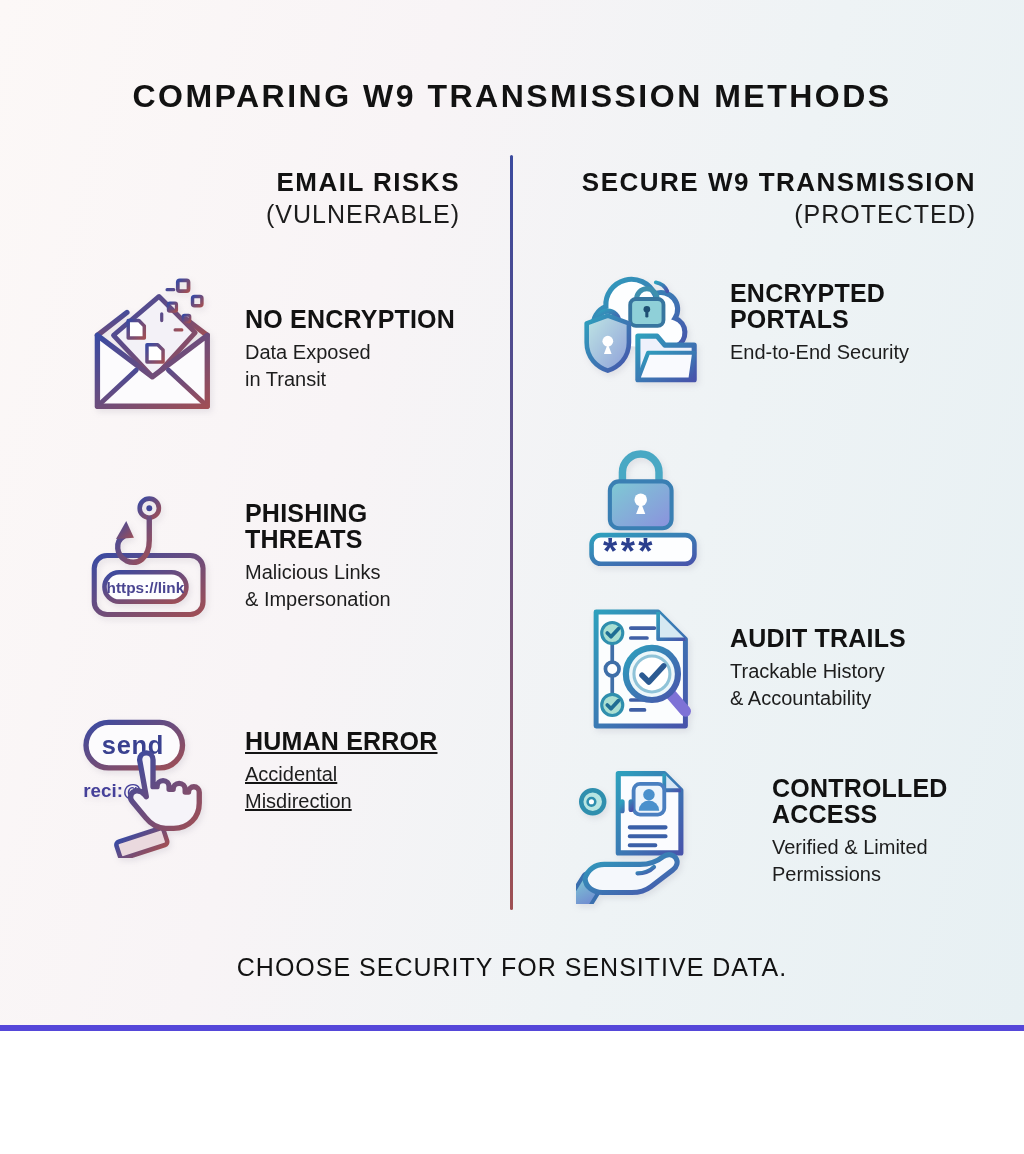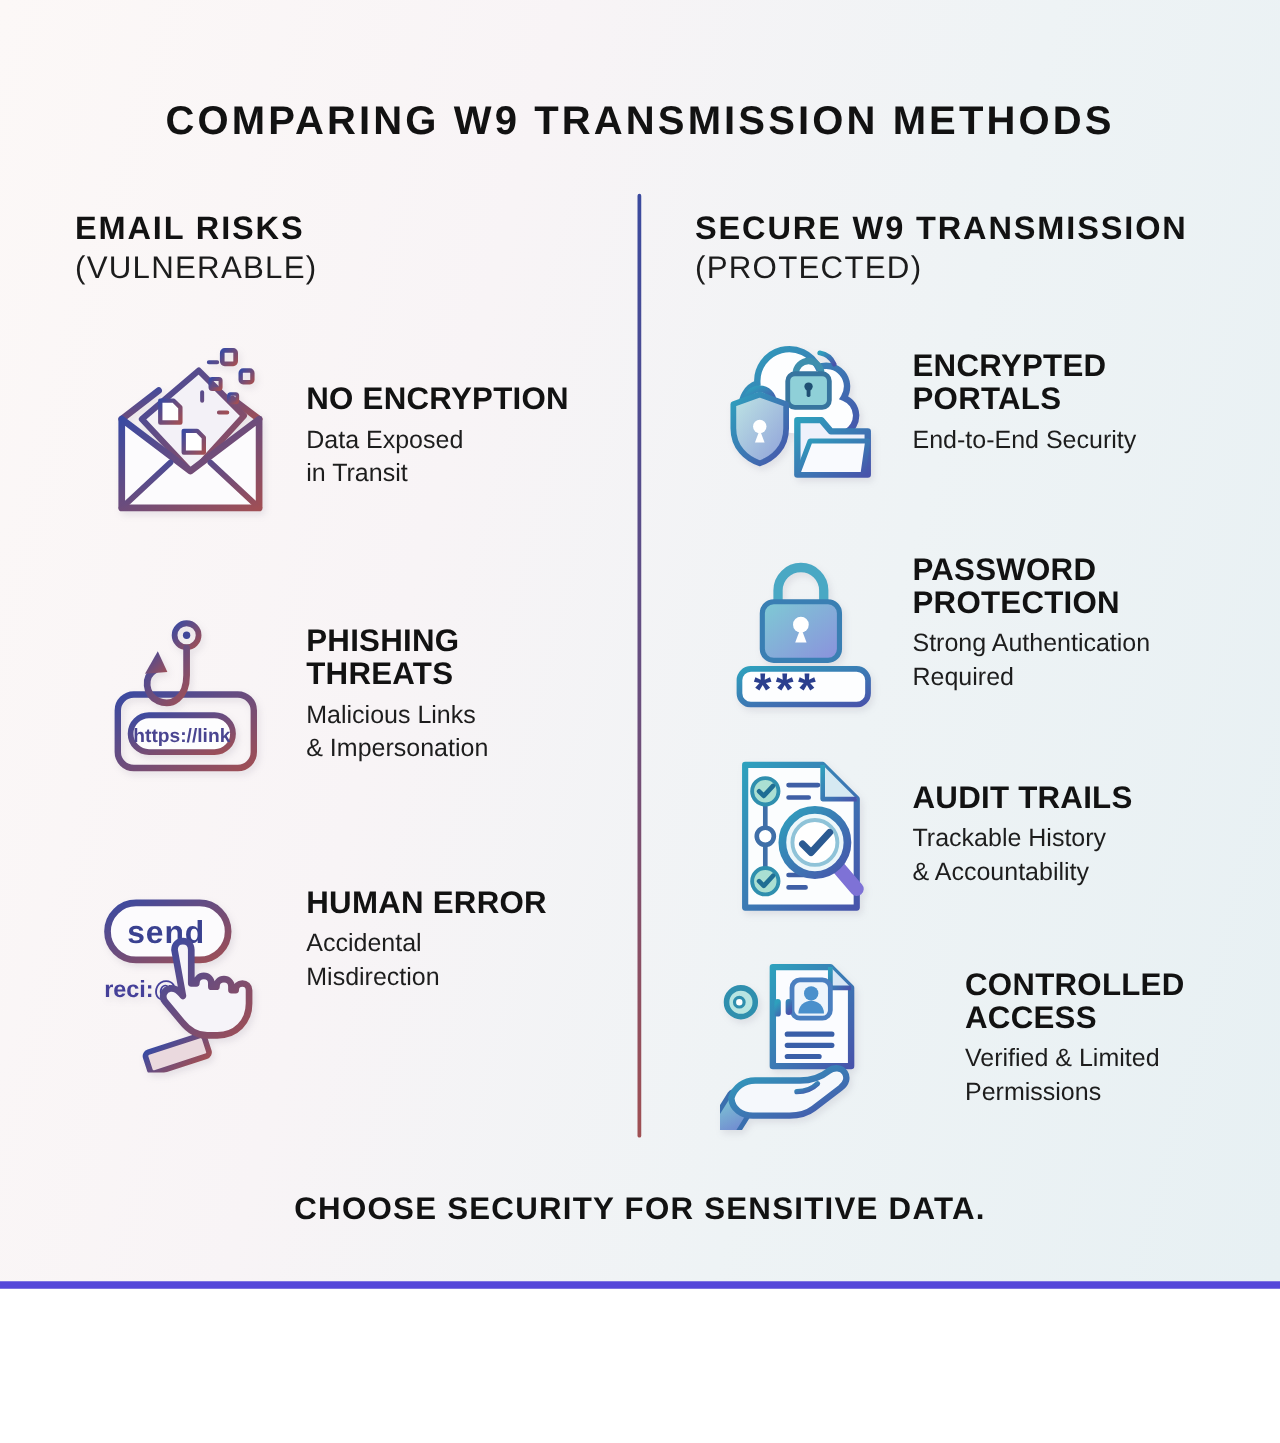--- a/index.html
+++ b/index.html
@@ -9,35 +9,35 @@
     overflow:hidden;
   }
   .poster{
     position:absolute;left:0;top:0;width:1024px;height:1025px;
     background:linear-gradient(105deg,#fcf8f7 0%,#f8f4f6 35%,#eef3f5 65%,#e7f0f3 100%);
   }
   .main-title{
     position:absolute;left:0;top:66px;width:1024px;text-align:center;
     font-size:32px;font-weight:800;letter-spacing:2.5px;color:#121212;margin-top:12px;
   }
-  .col-header{position:absolute;text-align:left;}
+  .col-header{position:absolute;text-align:right;}
   .col-header .h1{font-size:26px;font-weight:800;letter-spacing:1.5px;line-height:32px;color:#121212;}
   .col-header .h2{font-size:25px;font-weight:400;letter-spacing:1px;line-height:32px;color:#1c1c1c;}
   .col-header.left{left:60px;top:166px;width:400px;}
   .col-header.right{left:556px;top:166px;width:420px;}
   .divider{
     position:absolute;left:510px;top:155px;width:3px;height:755px;border-radius:2px;
     background:linear-gradient(180deg,#3b4a9e 0%,#6b4e7c 55%,#9f5053 100%);
   }
   .bottom-rule{
     position:absolute;left:0;top:1025px;width:1024px;height:6px;background:#5547d9;
   }
   .footer-text{
     position:absolute;left:0;top:953px;width:1024px;text-align:center;
-    font-size:25px;font-weight:700;letter-spacing:1px;color:#121212;
+    font-size:25px;font-weight:400;letter-spacing:1px;color:#121212;
   }
   .icon-box{position:absolute;}
   .icon-box svg{width:100%;height:100%;display:block;filter:drop-shadow(2px 3px 3px rgba(80,70,110,0.12));}
   .item-text{position:absolute;}
   .item-title{font-size:25px;font-weight:800;line-height:26px;white-space:pre-line;color:#121212;letter-spacing:0.2px;}
   .item-desc{font-size:20px;font-weight:400;line-height:27px;white-space:pre-line;color:#1d1d1d;margin-top:7px;}
 </style>
 </head>
 <body>
 
@@ -118,21 +118,21 @@
       </defs>
       <rect x="3" y="6" width="72" height="34" rx="17" fill="#fcfbfd" stroke="url(#gl3)" stroke-width="4"></rect>
       <text x="38" y="30" font-size="19" font-weight="bold" fill="#3a4190" text-anchor="middle" letter-spacing="0.5">send</text>
       <text x="1" y="62" font-size="14" font-weight="bold" fill="#454099">reci:@</text>
       <g transform="rotate(-18 44 96)">
         <rect x="26" y="90" width="37" height="13" rx="2.5" fill="#ead9de" stroke="url(#gl3)" stroke-width="3.4"></rect>
       </g>
       <path d="M43 34 c0 -3 2.2 -5.2 5 -5.2 c2.8 0 5 2.2 5 5.2 v20 h3 c0 -2.5 2 -4.5 4.5 -4.5 c2.5 0 4.5 2 4.5 4.5 v2 h3 c0 -2.5 2 -4.5 4.5 -4.5 c2.5 0 4.5 2 4.5 4.5 v2 h2.5 c0 -2.1 1.8 -3.9 4 -3.9 c2.2 0 4 1.8 4 4 v8 c0 11 -8 19 -19 19 h-6 c-6 0 -11 -3 -15 -8 l-10 -12 c-2.5 -3 -1 -7.5 3 -8 c2.5 -0.3 4.5 0.8 6.5 3.2 l1 1.2 z" fill="#f6f4f9" stroke="url(#gl3)" stroke-width="4" stroke-linejoin="round"></path>
     </svg>
   </div>
-  <div class="item-text" style="left:245px;top:709px;width:265px;">
+  <div class="item-text" style="left:245px;top:728px;width:265px;text-decoration:underline;">
     <div class="item-title">HUMAN ERROR</div>
     <div class="item-desc">Accidental
 Misdirection</div>
   </div>
 
   <div class="icon-box" style="left:579px;top:266px;width:128px;height:130px;">
     <svg viewBox="0 0 100 100" xmlns="http://www.w3.org/2000/svg">
       <defs>
         <linearGradient id="gr1" x1="0" y1="0" x2="1" y2="1">
           <stop offset="0" stop-color="#2ea0bd"></stop>
@@ -175,26 +175,20 @@
             <stop offset="1" stop-color="#8b90dd"></stop>
         </linearGradient>
       </defs>
       <path d="M32 40 v-10 a16 16 0 0 1 32 0 v10" fill="none" stroke="#49a8c4" stroke-width="6.5" stroke-linecap="round"></path>
       <rect x="21" y="38" width="54" height="41" rx="8" fill="url(#gr2b)" stroke="#3a7fb3" stroke-width="3.6"></rect>
       <circle cx="48" cy="54" r="5.5" fill="#ffffff"></circle>
       <path d="M48 56 l-4 10.5 h8 z" fill="#ffffff"></path>
       <rect x="5" y="85" width="90" height="25" rx="8" fill="#fdfeff" stroke="url(#gr2)" stroke-width="4"></rect>
       <text x="15" y="110" font-size="32" font-weight="bold" fill="#2b3f8e" letter-spacing="3">***</text>
     </svg>
-  </div>
-  <div class="item-text" style="left:730px;top:443px;width:290px;">
-    <div class="item-title">PASSWORD
-PROTECTION</div>
-    <div class="item-desc">Strong Authentication
-Required</div>
   </div>
 
   <div class="icon-box" style="left:580px;top:606px;width:124px;height:126px;">
     <svg viewBox="0 0 100 100" xmlns="http://www.w3.org/2000/svg">
       <defs>
         <linearGradient id="gr3" x1="0" y1="0" x2="1" y2="1">
           <stop offset="0" stop-color="#2ea0bd"></stop>
             <stop offset="1" stop-color="#4854ab"></stop>
         </linearGradient>
       </defs>

